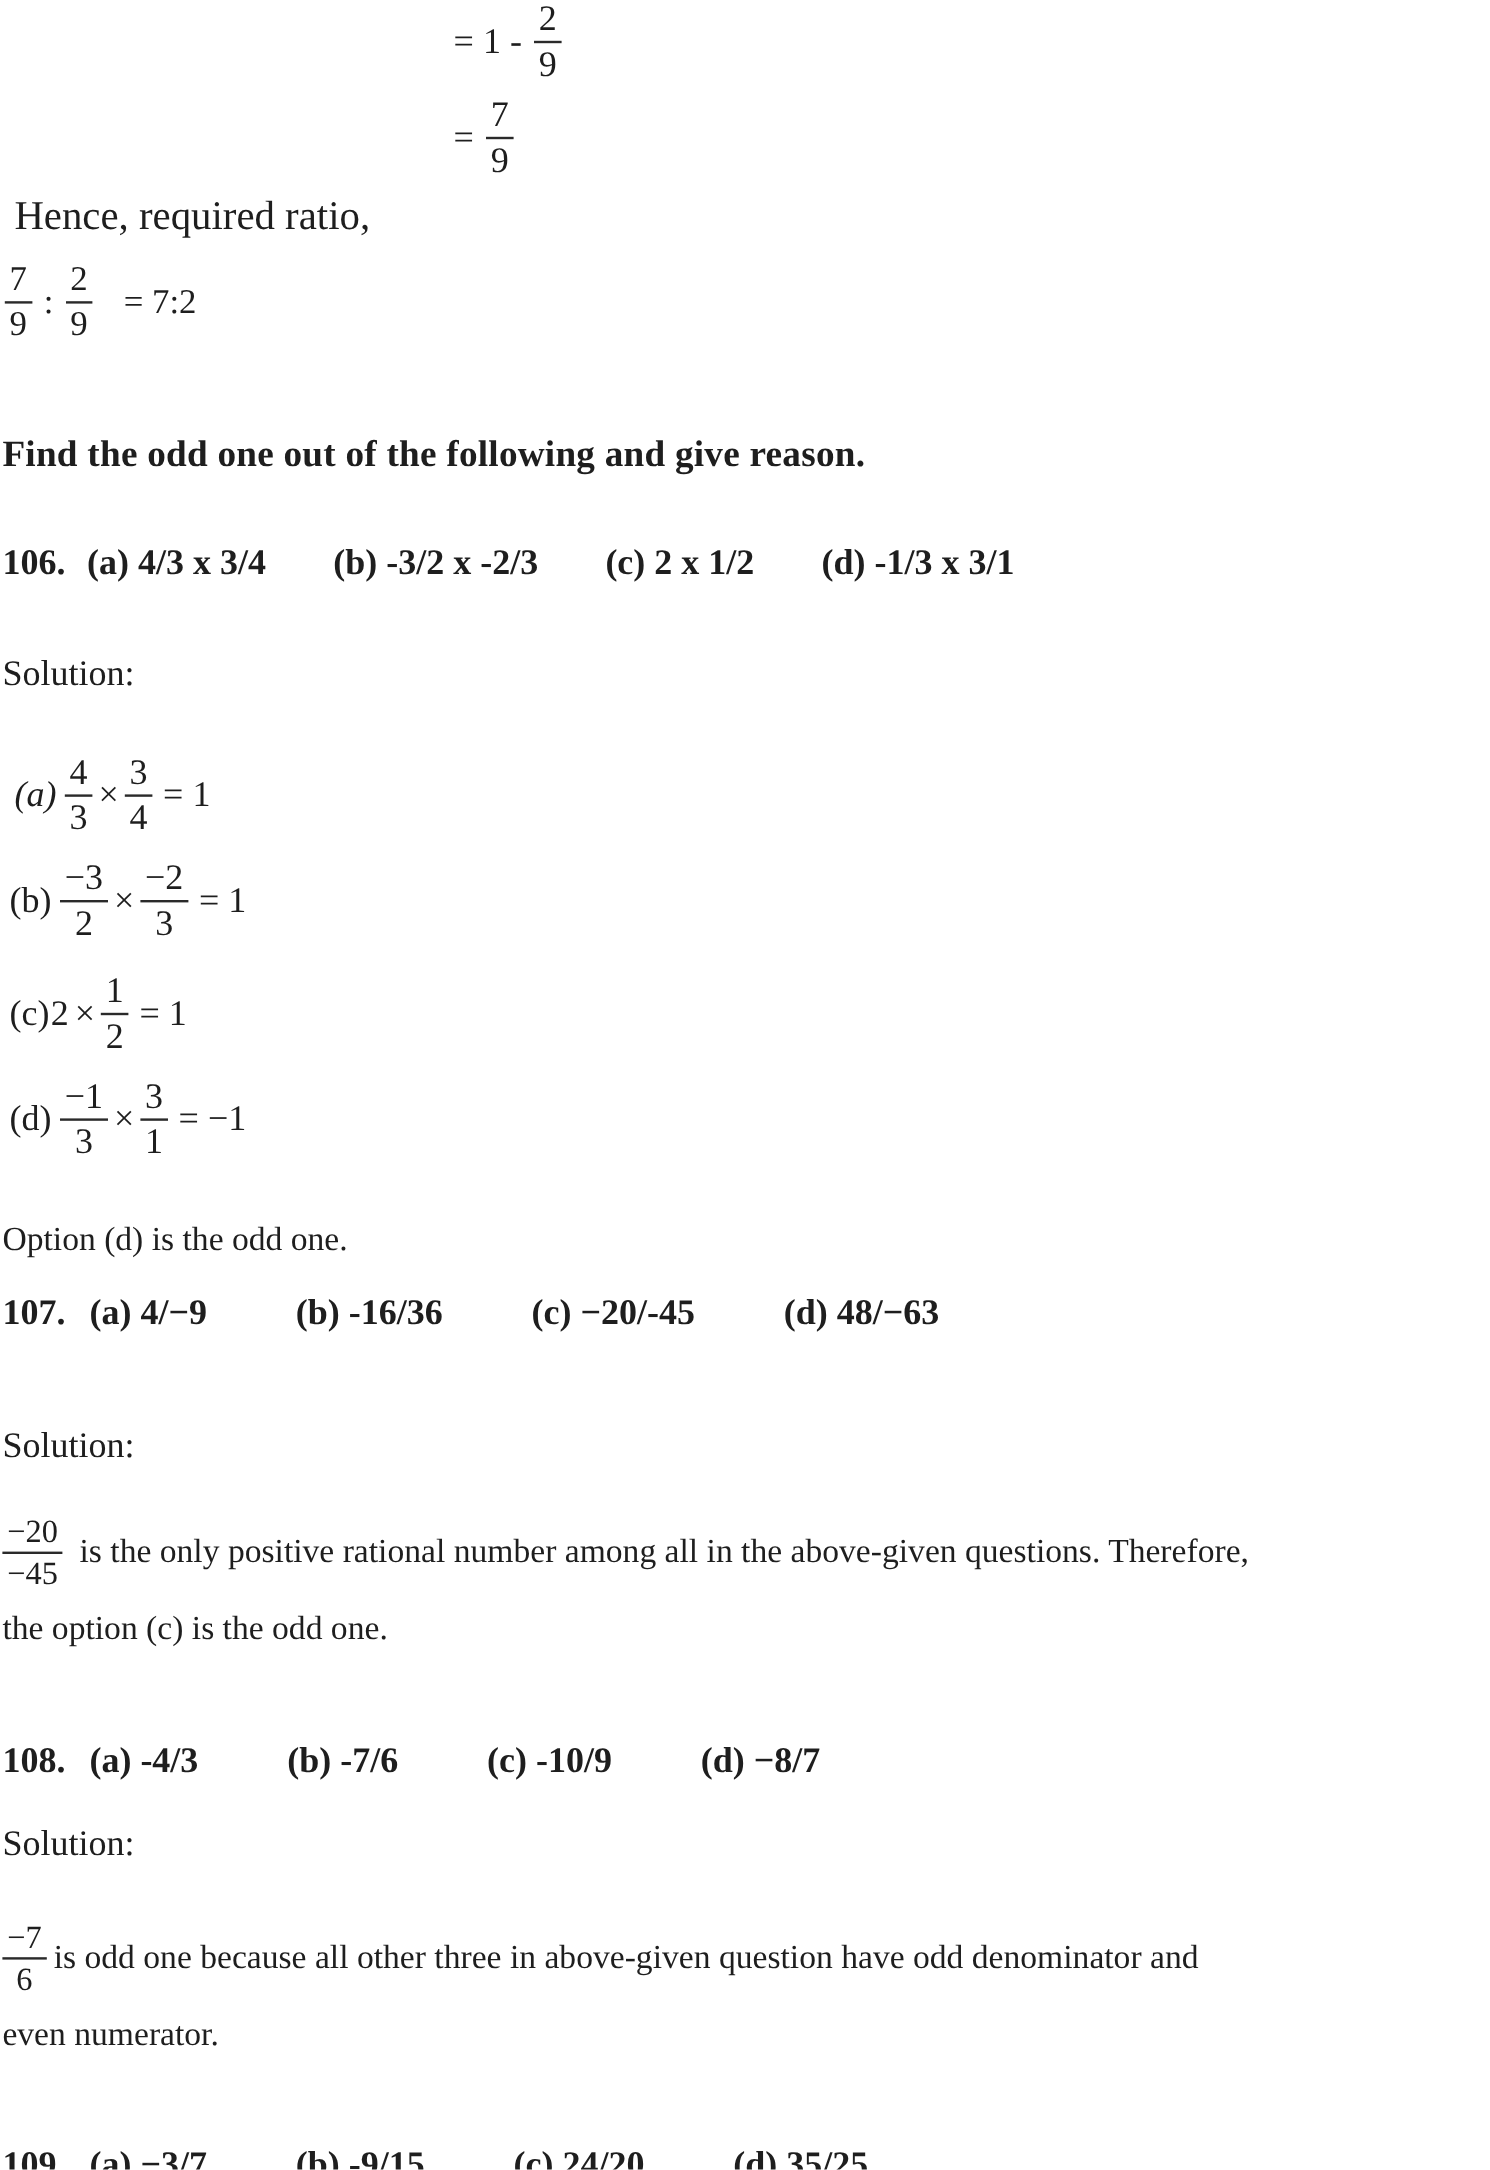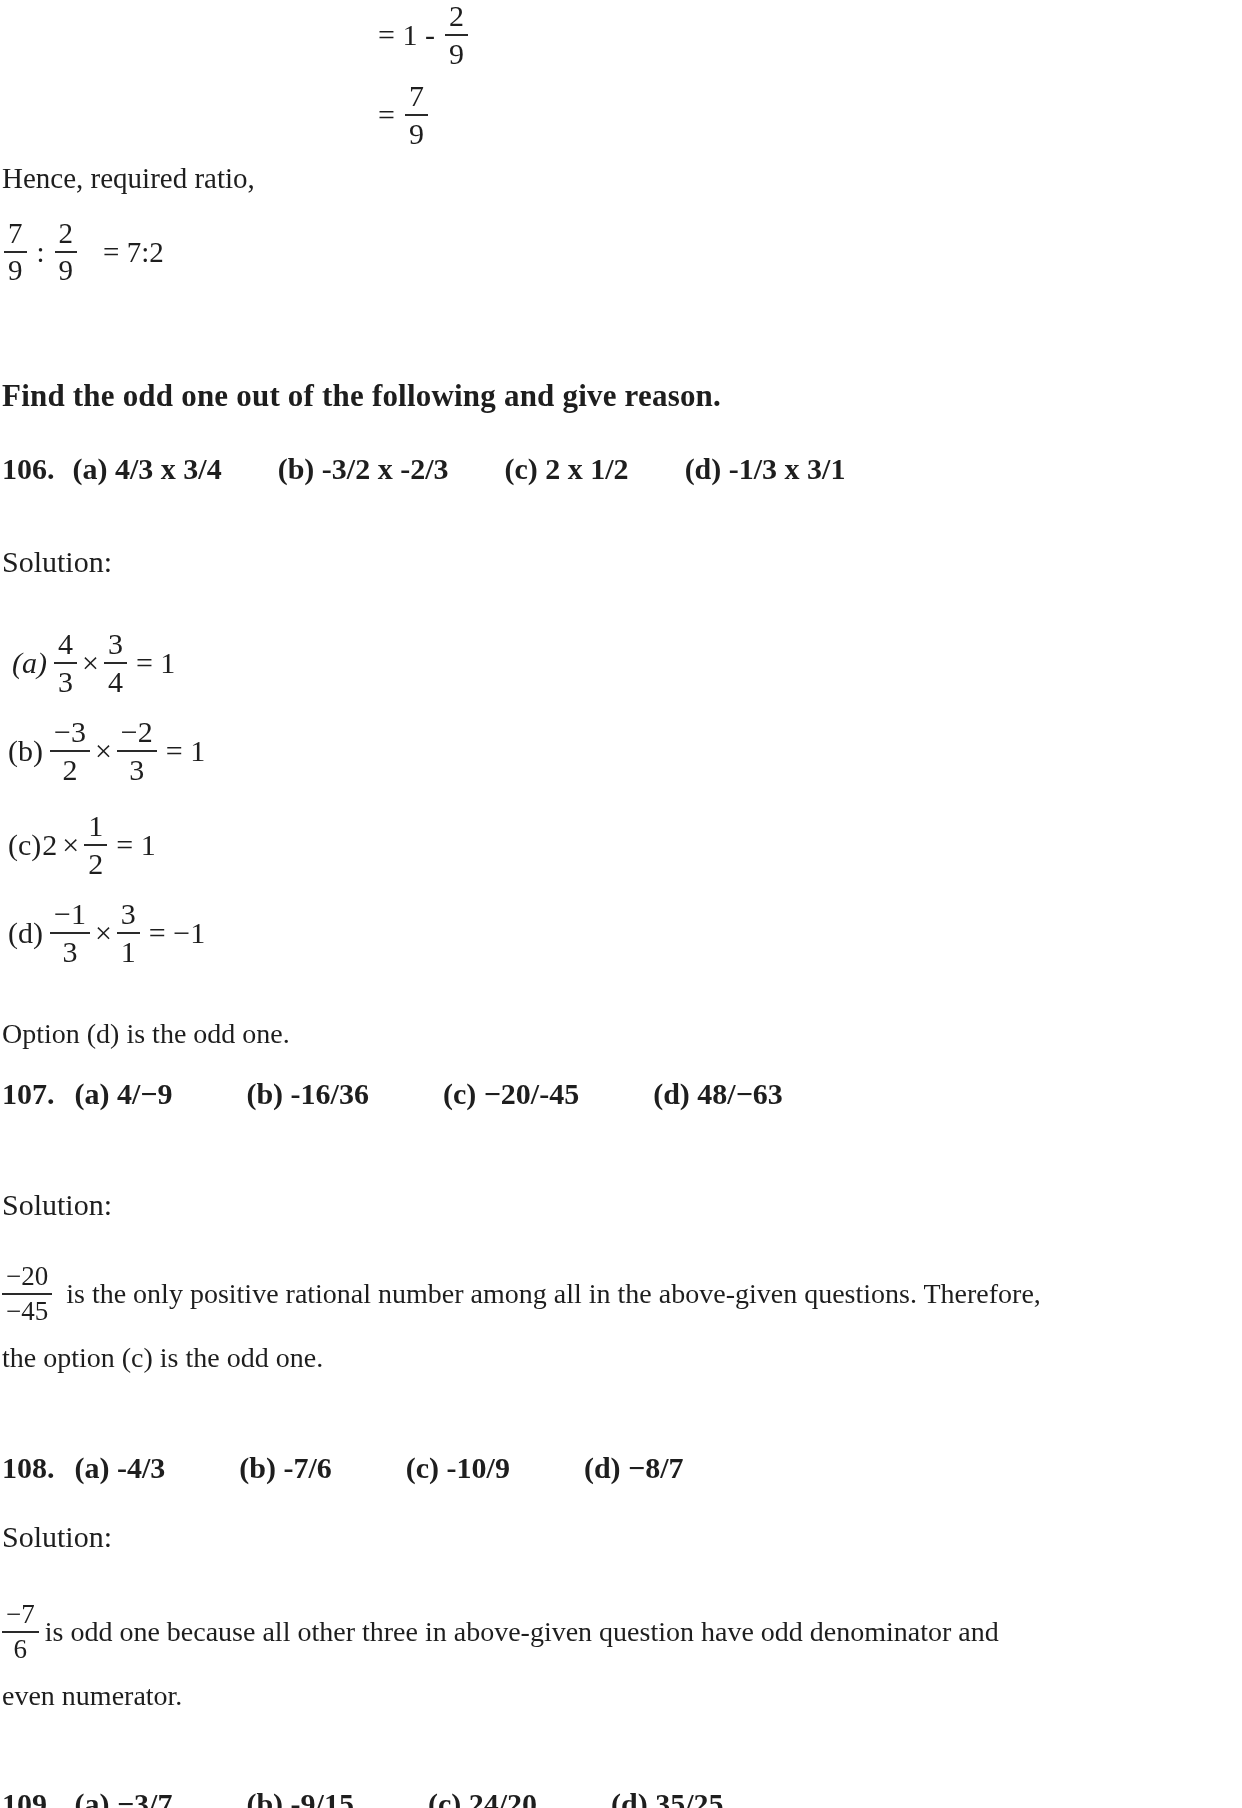--- a/index.html
+++ b/index.html
@@ -59,36 +59,36 @@
 </div>
 
 <div class="abs deriv" style="left:378px; top:80px;">
   <span>=</span>
   <span class="frac">
     <span class="num">7</span>
     <span class="den">9</span>
   </span>
 </div>
 
-<div class="abs body-text" style="left:2px; top:162px; font-size:29px;">Hence, required ratio,</div>
+<div class="abs body-text" style="left:12px; top:162px; font-size:34px;">Hence, required ratio,</div>
 
 <div class="abs ratio-line" style="left:4px; top:218px;">
   <span class="frac">
     <span class="num">7</span>
     <span class="den">9</span>
   </span>
   <span>:</span>
   <span class="frac">
     <span class="num">2</span>
     <span class="den">9</span>
   </span>
   <span class="res">= 7:2</span>
 </div>
 
-<div class="abs heading" style="left:2px; top:378px;">Find the odd one out of the following and give reason.</div>
+<div class="abs heading" style="left:2px; top:360px;">Find the odd one out of the following and give reason.</div>
 
 <div class="abs qline" style="left:2px; top:452px;align-items:center;">
   <span class="qnum">106.</span>
   <span>(a) 4/3 x 3/4</span>
   <span>(b) -3/2 x -2/3</span>
   <span>(c) 2 x 1/2</span>
   <span>(d) -1/3 x 3/1</span>
 </div>
 
 <div class="abs sol-label" style="left:2px; top:545px;">Solution:</div>

